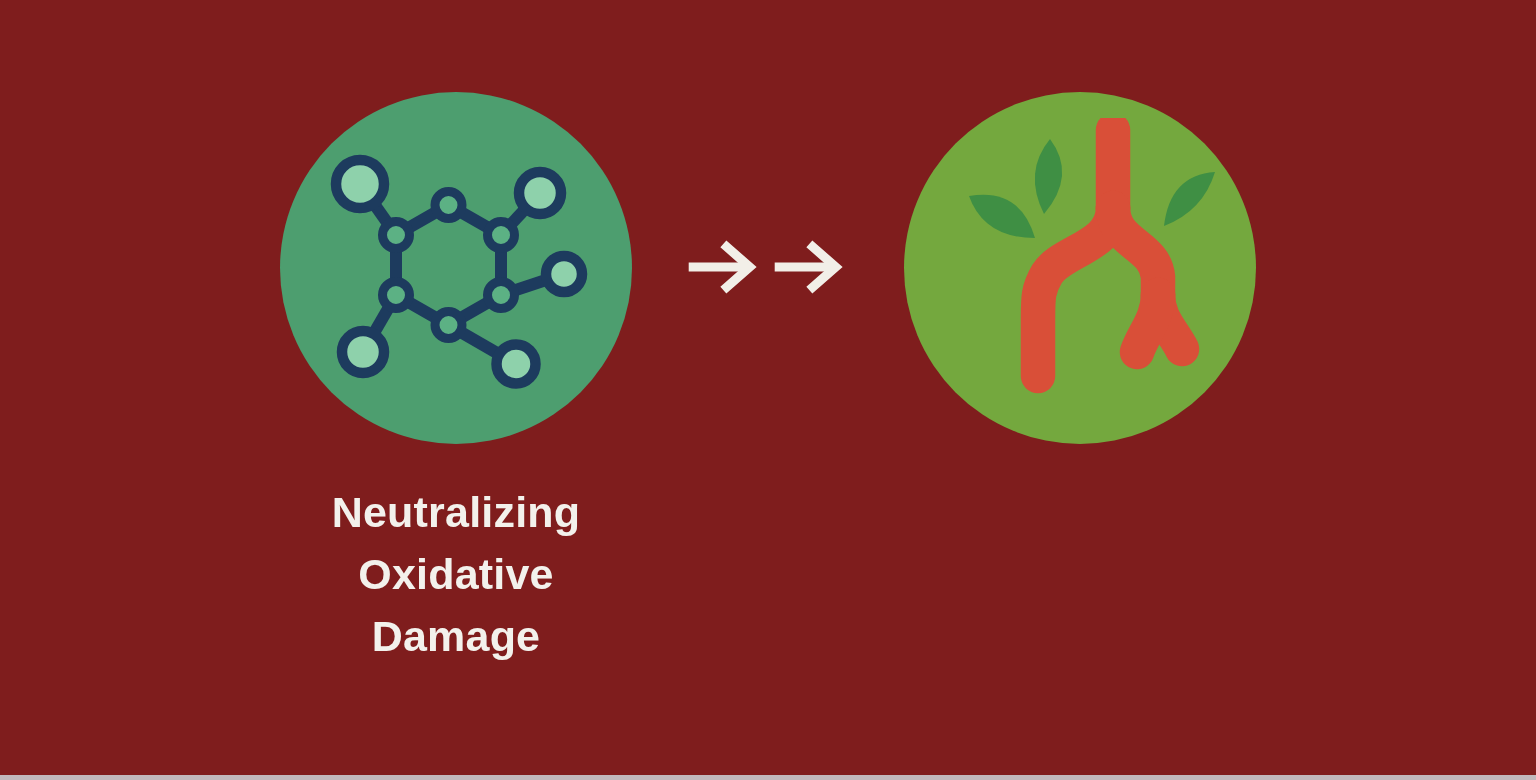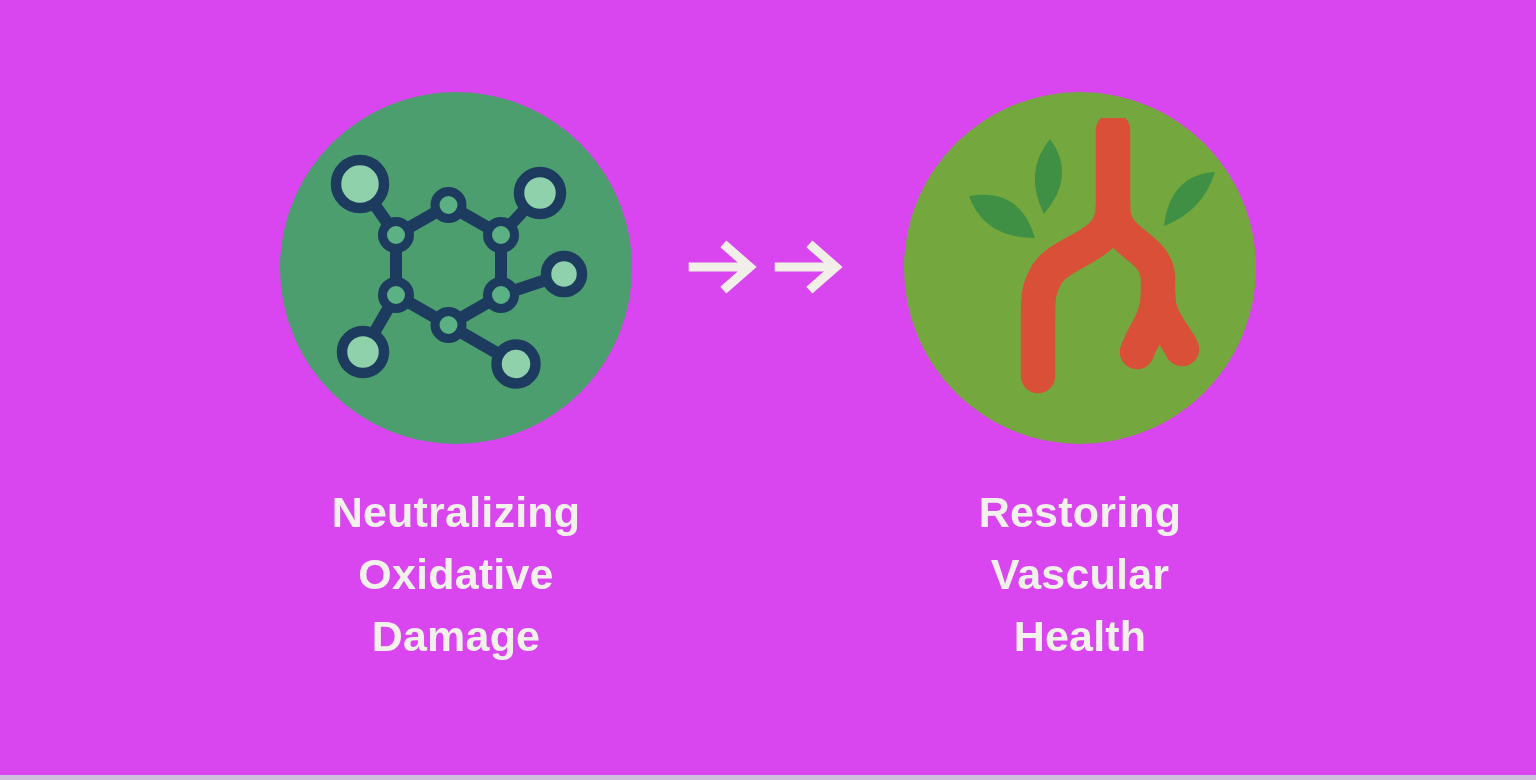--- a/index.html
+++ b/index.html
@@ -1,19 +1,19 @@
 <!DOCTYPE html>
 <html><head>
 <meta charset="utf-8">
 <style>
   html,body{margin:0;padding:0;}
   .canvas{
     position:relative;
     width:1536px;height:780px;
-    background:#d946ef;
+    background:#7f1d1d;
     font-family:"Liberation Sans", sans-serif;
     overflow:hidden;
     display:flex;
     justify-content:center;
     align-items:flex-start;
     padding-top:92px;
     box-sizing:border-box;
   }
   .bottom-strip{
     position:absolute;left:0;bottom:0;width:100%;height:5px;
@@ -119,19 +119,16 @@
 
         <g stroke="#d94f38" stroke-width="23" fill="none" stroke-linecap="round">
           <path d="M122,8 L122,60"></path>
           <path d="M122,60 C122,86 88,88 78,104 C72,114 72,120 72,134 L72,172"></path>
           <path d="M122,60 C122,84 150,84 152,106 L152,118"></path>
           <path d="M152,118 C152,134 162,142 168,154"></path>
           <path d="M152,118 C152,134 142,144 138,156"></path>
         </g>
       </svg>
     </div>
-    <div class="caption">Restoring
-Vascular
-Health</div>
   </div>
 
   <div class="bottom-strip"></div>
 </div>
 
 </body></html>

